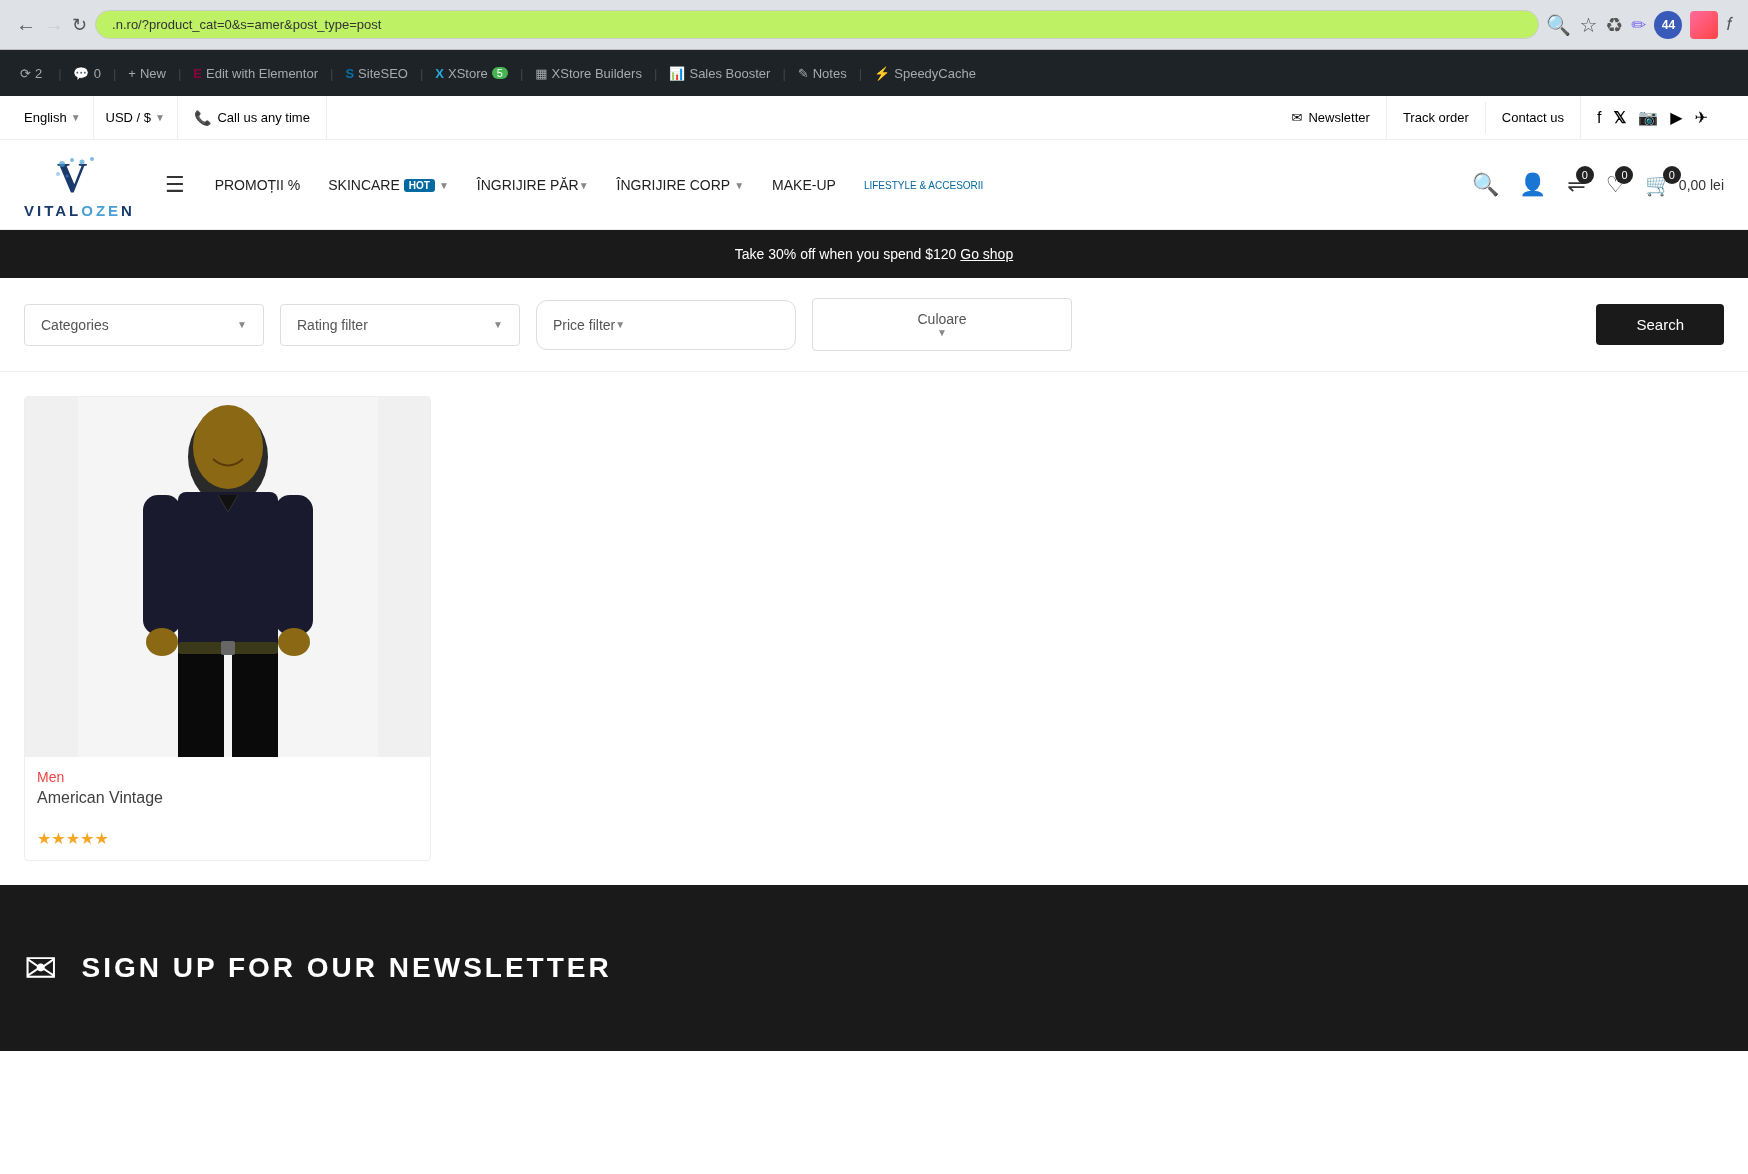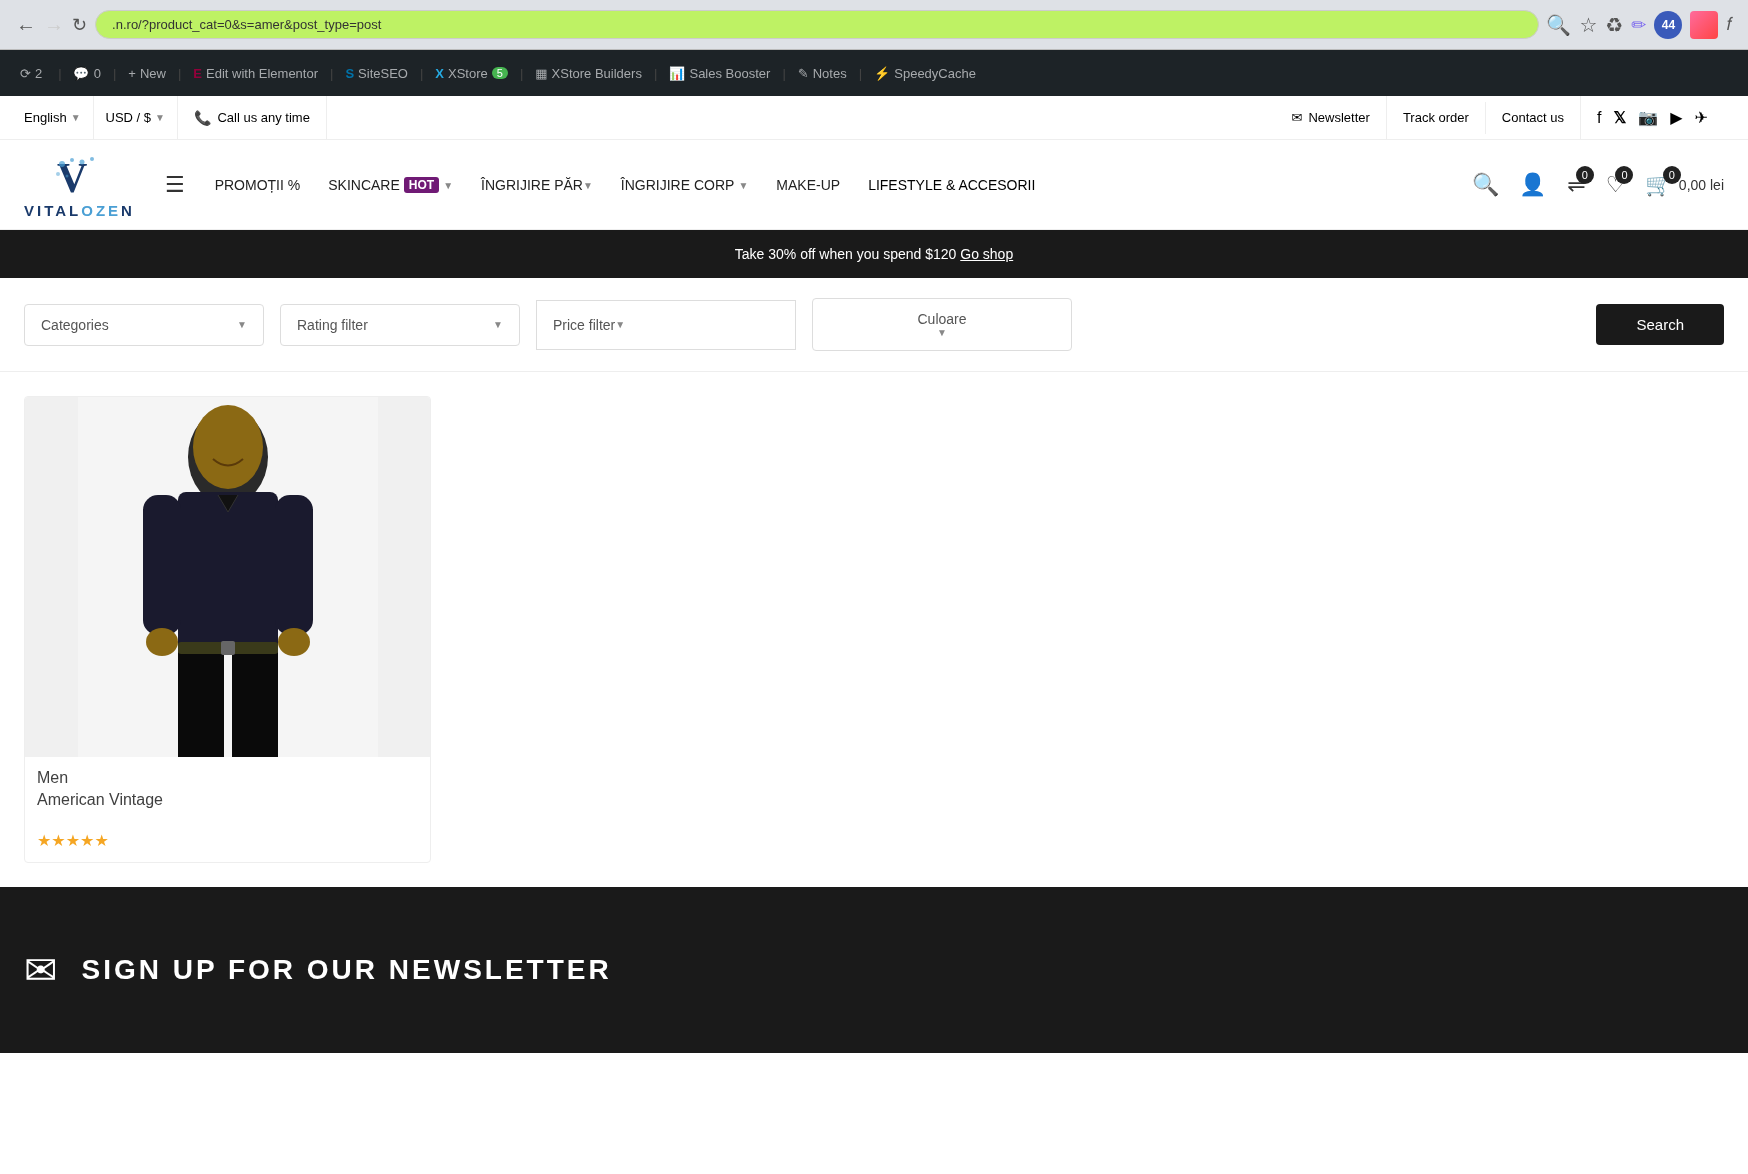--- a/index.html
+++ b/index.html
@@ -125,33 +125,33 @@
     </div>
     <span style="font-size:15px; font-weight:bold; color:#1a3a6b; letter-spacing:3px;">VITAL<span style="color:#4a9fd4;">OZE</span>N</span>
   </div>
 
   <span style="font-size:22px; cursor:pointer; margin-right:16px; color:#333;">☰</span>
 
   <nav style="display:flex; align-items:center; flex-wrap:wrap;">
     <span style="padding:0 14px; font-size:14px; color:#222; cursor:pointer; height:90px; display:flex; align-items:center;">PROMOȚII %</span>
     <span style="padding:0 14px; font-size:14px; color:#222; cursor:pointer; height:90px; display:flex; align-items:center; gap:4px;">
       <span>SKINCARE</span>
-      <span style="background:#701a75; color:#fff; font-size:12px; padding:1px 5px; border-radius:3px; font-weight:bold;">HOT</span>
+      <span style="background:#0369a1; color:#fff; font-size:10px; padding:1px 5px; border-radius:3px; font-weight:bold;">HOT</span>
       <span style="font-size:10px; color:#888;">▼</span>
     </span>
     <span style="padding:0 14px; font-size:14px; color:#222; cursor:pointer; height:90px; display:flex; align-items:center; ">
       <span>ÎNGRIJIRE PĂR</span>
       <span style="font-size:10px; color:#888;">▼</span>
     </span>
     <span style="padding:0 14px; font-size:14px; color:#222; cursor:pointer; height:90px; display:flex; align-items:center; gap:4px;">
       <span>ÎNGRIJIRE CORP</span>
       <span style="font-size:10px; color:#888;">▼</span>
     </span>
     <span style="padding:0 14px; font-size:14px; color:#222; cursor:pointer; height:90px; display:flex; align-items:center;">MAKE-UP</span>
-    <span style="padding:0 14px; font-size:14px; color:#000000; cursor:pointer; height:90px; display:flex; align-items:center;">LIFESTYLE &amp; ACCESORII</span>
+    <span style="padding:0 14px; font-size:10px; color:#0369a1; cursor:pointer; height:90px; display:flex; align-items:center;">LIFESTYLE &amp; ACCESORII</span>
   </nav>
 
   <div style="margin-left:auto; display:flex; align-items:center; gap:20px;">
     <span style="font-size:22px; cursor:pointer; color:#333;">🔍</span>
     <span style="font-size:22px; cursor:pointer; color:#333;">👤</span>
     <div style="position:relative; cursor:pointer; font-size:22px; color:#333;">
       <span>⇌</span>
       <span style="background:#222; color:#fff; border-radius:50%; width:18px; height:18px; font-size:11px; display:inline-flex; align-items:center; justify-content:center; position:absolute; top:-6px; right:-8px;">0</span>
     </div>
     <div style="position:relative; cursor:pointer; font-size:22px; color:#333;">
@@ -175,21 +175,21 @@
 
 <div style="background:#fff; border-bottom:1px solid #eee; padding:20px 24px; display:flex; align-items:center; gap:16px;">
   <div style="display:flex; align-items:center; justify-content:space-between; border:1px solid #ddd; border-radius:4px; padding:12px 16px; cursor:pointer; font-size:14px; color:#555; background:#fff; min-width:240px;">
     <span>Categories</span>
     <span style="font-size:10px; color:#888;">▼</span>
   </div>
   <div style="display:flex; align-items:center; justify-content:space-between; border:1px solid #ddd; border-radius:4px; padding:12px 16px; cursor:pointer; font-size:14px; color:#555; background:#fff; min-width:240px;">
     <span>Rating filter</span>
     <span style="font-size:10px; color:#888;">▼</span>
   </div>
-  <div style="display:flex; align-items:center; border:1px solid #ddd; border-radius:0; padding:16px 16px; cursor:pointer; font-size:14px; color:#555; background:#fff; min-width:260px;">
+  <div style="display:flex; align-items:center; border:1px solid #ddd; border-radius:11px; padding:16px 16px; cursor:pointer; font-size:14px; color:#555; background:#fff; min-width:260px;">
     <span>Price filter</span>
     <span style="font-size:10px; color:#888;">▼</span>
   </div>
   <div style="display:flex; align-items:center; justify-content:space-between; border:1px solid #ddd; border-radius:4px; padding:12px 16px; cursor:pointer; font-size:14px; color:#555; background:#fff; min-width:260px;flex-direction:column;">
     <span>Culoare</span>
     <span style="font-size:10px; color:#888;">▼</span>
   </div>
   <button style="background:#1a1a1a; color:#fff; border:none; padding:12px 40px; font-size:15px; cursor:pointer; border-radius:4px; margin-left:auto;">Search</button>
 </div>
 
@@ -218,21 +218,21 @@
         <rect x="154" y="258" width="46" height="120" rx="8" fill="#0a0a0a"></rect>
 
         <rect x="100" y="255" width="100" height="12" rx="3" fill="#3a3a1a"></rect>
         <rect x="143" y="254" width="14" height="14" rx="2" fill="#666"></rect>
 
         <ellipse cx="84" cy="255" rx="16" ry="14" fill="#8B6914"></ellipse>
         <ellipse cx="216" cy="255" rx="16" ry="14" fill="#8B6914"></ellipse>
       </svg>
     </div>
     <div style="padding:12px;">
-      <div style="font-size:16px; color:#404040; margin-bottom:4px;">Men</div>
+      <div style="font-size:14px; color:#ef4444; margin-bottom:4px;">Men</div>
       <div style="font-size:16px; color:#404040; font-weight:500; margin-bottom:22px;">American Vintage</div>
       <div style="color:#f5a623; font-size:16px;">★★★★★</div>
     </div>
   </div>
 </div>
 
 <div style="background:#1a1a1a; color:#fff; padding:60px 24px; display:flex; align-items:center; gap:16px;">
   <span style="font-size:40px; margin-right:8px;">✉</span>
   <span style="font-size:28px; font-weight:bold; letter-spacing:3px;">SIGN UP FOR OUR NEWSLETTER</span>
 </div>

